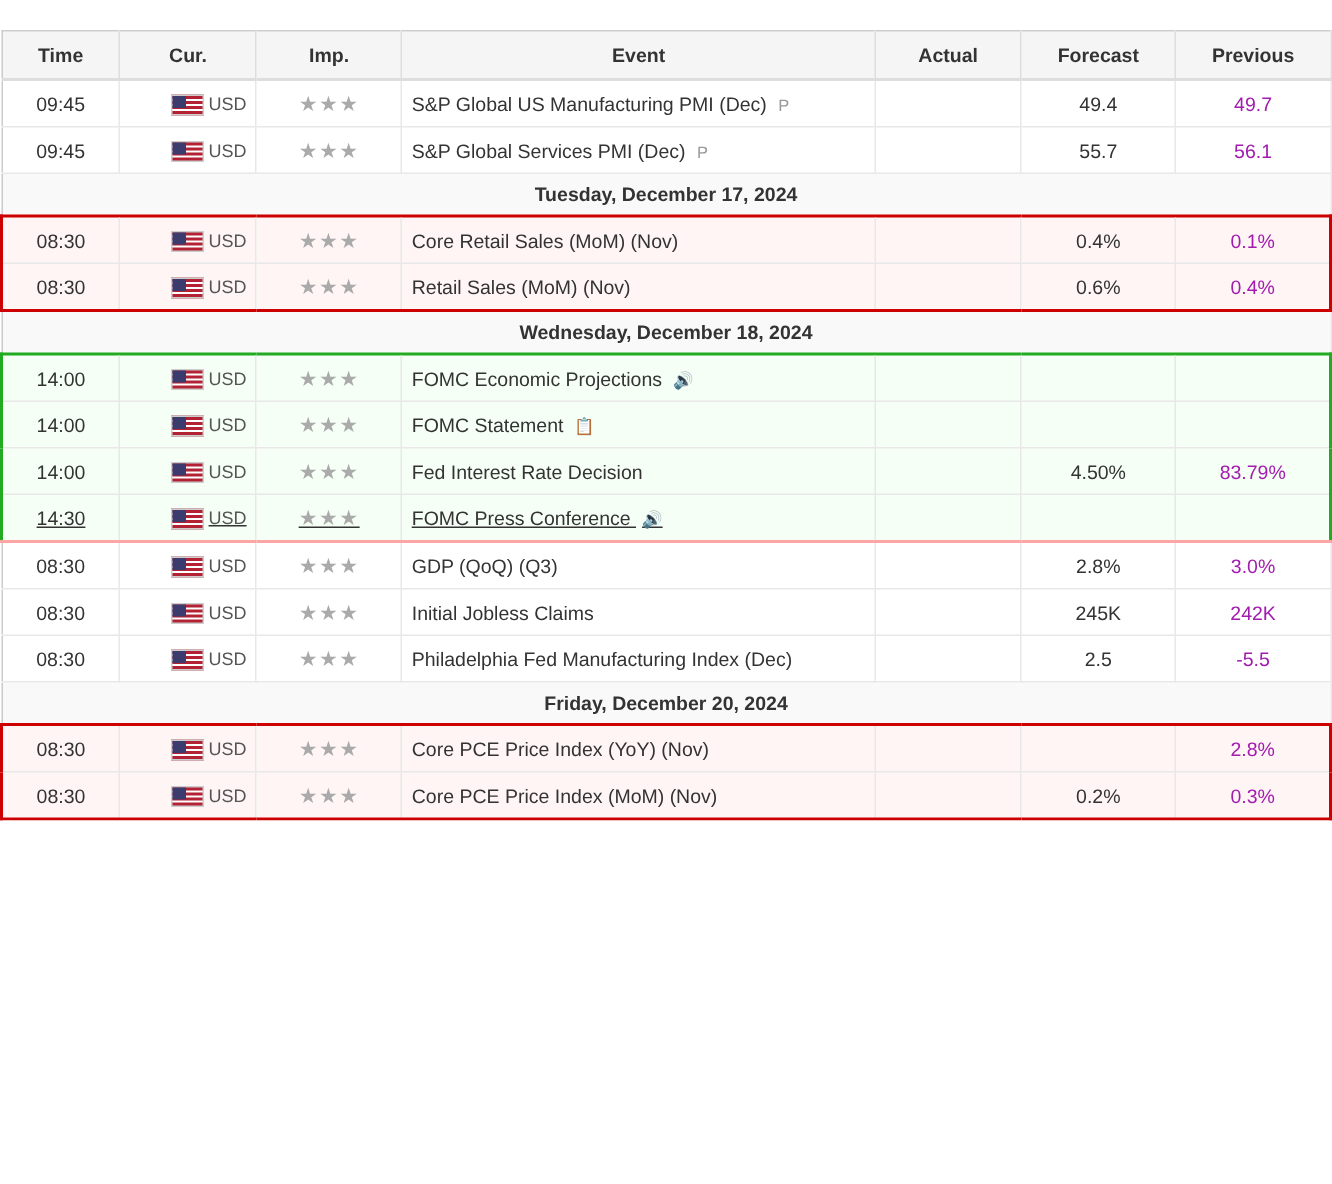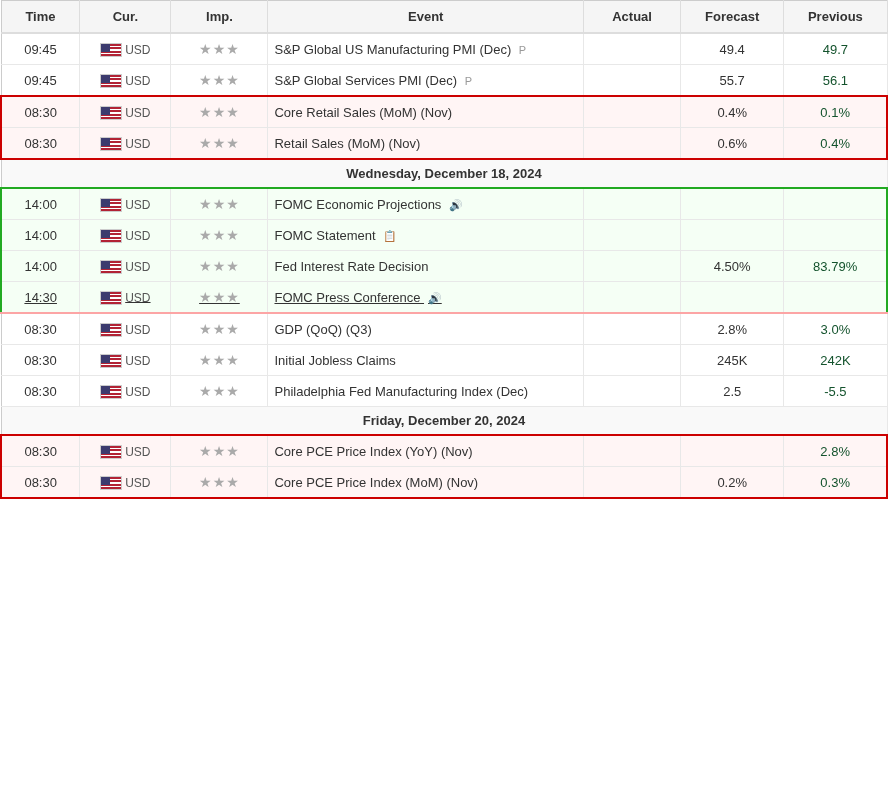--- a/index.html
+++ b/index.html
@@ -6,20 +6,21 @@
     body {
       font-family: Arial, sans-serif;
       font-size: 13px;
       background: #fff;
       color: #333;
     }
     .calendar-table {
       width: 888px;
       border-collapse: collapse;
       border: 1px solid #ccc;
+      margin-top: 20px;
     }
     .calendar-table th {
       background: #f5f5f5;
       padding: 8px 6px;
       text-align: center;
       border-bottom: 2px solid #ddd;
       border-right: 1px solid #ddd;
       font-weight: bold;
       color: #333;
     }
@@ -31,21 +32,21 @@
     }
     .day-header td {
       background: #f9f9f9;
       text-align: center;
       font-weight: bold;
       color: #333;
       padding: 6px;
       border-bottom: 1px solid #ddd;
     }
     .col-time { width: 65px; text-align: center; }
-    .col-cur { width: 75px; text-align: center; }
+    .col-cur { width: 75px; text-align: right; }
     .col-imp { width: 80px; text-align: center; }
     .col-event { width: 260px; }
     .col-actual { width: 80px; text-align: center; }
     .col-forecast { width: 85px; text-align: center; }
     .col-previous { width: 85px; text-align: center; }
     .flag-usd {
       display: inline-block;
       width: 22px;
       height: 14px;
       background: linear-gradient(180deg,
@@ -96,21 +97,21 @@
     tr.green-box-top td:first-child { border-left: 2px solid #22aa22; }
     tr.green-box-top td:last-child { border-right: 2px solid #22aa22; }
     tr.green-box-top td { border-top: 2px solid #22aa22; background: #f5fff5; }
     tr.green-box-mid td:first-child { border-left: 2px solid #22aa22; }
     tr.green-box-mid td:last-child { border-right: 2px solid #22aa22; }
     tr.green-box-mid td { background: #f5fff5; }
     tr.green-box-bottom td:first-child { border-left: 2px solid #22aa22; }
     tr.green-box-bottom td:last-child { border-right: 2px solid #22aa22; }
     tr.green-box-bottom td { border-bottom: 2px solid #fca5a5; background: #f5fff5; text-decoration: underline; }
 
-    .prev-value { color: #14532d; }
+    .prev-value { color: #a21caf; }
     .actual-value { color: #333; font-weight: normal; }
   </style>
 </head>
 <body>
 
 <table class="calendar-table">
   <thead>
     <tr>
       <th class="col-time">Time</th>
       <th class="col-cur">Cur.</th>
@@ -133,20 +134,23 @@
       </tr>
       <tr>
         <td class="col-time">09:45</td>
         <td class="col-cur"><span class="flag-usd"></span><span class="cur-label">USD</span></td>
         <td class="col-imp"><span class="stars">★★★</span></td>
         <td class="col-event">S&amp;P Global Services PMI (Dec) <span class="icon-small" style="color:#999;font-size:11px;">P</span></td>
         <td class="col-actual actual-value"></td>
         <td class="col-forecast">55.7</td>
         <td class="col-previous prev-value">56.1</td>
       </tr>
+      <tr class="day-header">
+        <td colspan="7">Tuesday, December 17, 2024</td>
+      </tr>
       <tr class="red-box-top">
         <td class="col-time">08:30</td>
         <td class="col-cur"><span class="flag-usd"></span><span class="cur-label">USD</span></td>
         <td class="col-imp"><span class="stars">★★★</span></td>
         <td class="col-event">Core Retail Sales (MoM) (Nov)</td>
         <td class="col-actual actual-value"></td>
         <td class="col-forecast">0.4%</td>
         <td class="col-previous prev-value">0.1%</td>
       </tr>
       <tr class="red-box-bottom">

